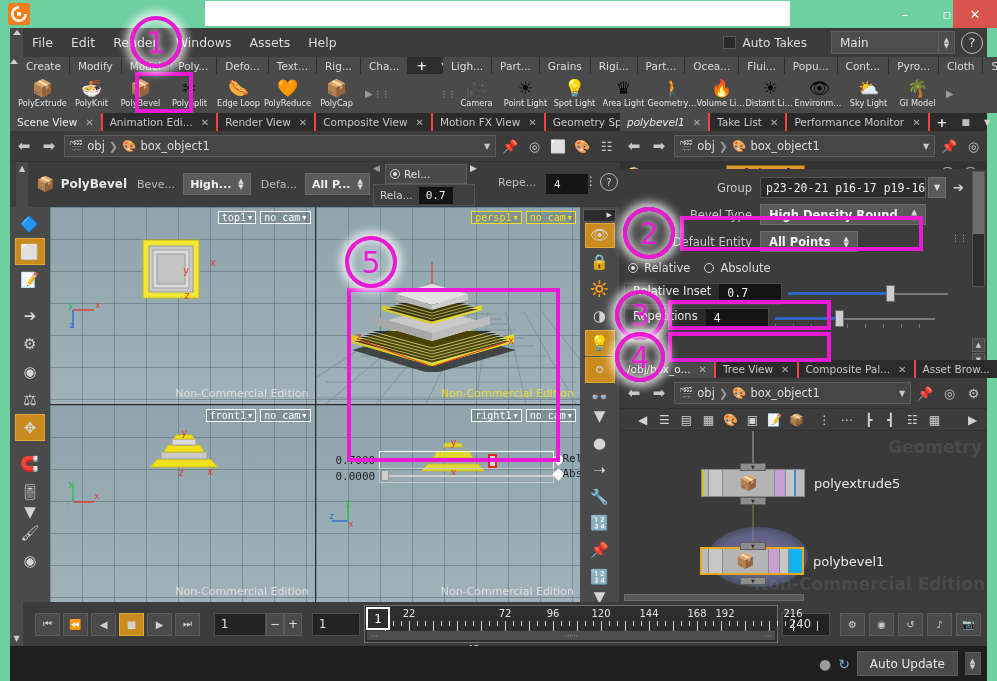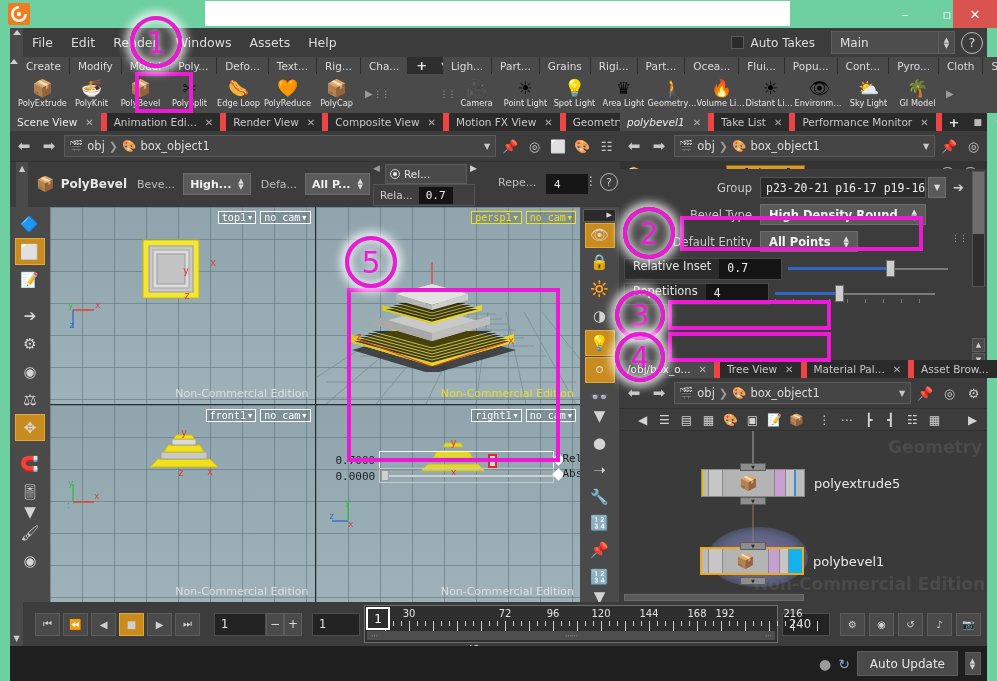--- a/index.html
+++ b/index.html
@@ -20,21 +20,21 @@
   .win-min { left:884px; }
   .win-max { left:926px; }
   .win-close { left:953px; width:44px; background:#d9534f; }
 
   
   .menubar { position:absolute; left:10px; top:28px; width:977px; height:29px; background:#3c3c3c; display:flex; align-items:center; }
   .menu-grip { width:13px; height:29px; background:#4a4a4a; display:flex; align-items:flex-start; justify-content:center; padding-top:2px; }
   .menu-grip span { border-left:4px solid transparent; border-right:4px solid transparent; border-bottom:5px solid #cfcfcf; display:block; }
   .menu-item { color:#dcdcdc; font-size:12.5px; padding:0 9px; line-height:29px; cursor:default; }
   .menu-right { margin-left:auto; display:flex; align-items:center; height:29px; padding-right:4px; }
-  .auto-takes { display:flex; align-items:center; gap:6px; color:#dcdcdc; font-size:12px; margin-right:16px; }
+  .auto-takes { display:flex; align-items:center; gap:6px; color:#dcdcdc; font-size:12px; margin-right:24px; }
   .chk { width:13px; height:13px; background:#2b2b2b; border:1px solid #5a5a5a; }
   .take-box { width:108px; height:23px; background:#4d4d4d; border:1px solid #5e5e5e; color:#e0e0e0; font-size:12px; display:flex; align-items:center; padding-left:8px; }
   .spin { width:16px; height:23px; background:#4d4d4d; border:1px solid #5e5e5e; border-left:0; display:flex; flex-direction:column; align-items:center; justify-content:center; color:#cfcfcf; font-size:7px; line-height:6px;}
   .qmark { width:22px; height:22px; border-radius:50%; border:1.5px solid #b9b9b9; color:#d5d5d5; font-size:13px; display:flex; align-items:center; justify-content:center; margin-left:6px; }
 
   
   .shelf-wrap { position:absolute; left:10px; top:57px; width:977px; height:56px; background:#fef9c3; display:flex;align-items:center; }
   .shelf-left { position:relative; width:425px; height:56px; }
   .shelf-right { position:relative; flex:1; height:56px; }
   .shelf-handle { width:13px; height:56px; background:#4a4a4a; display:flex; justify-content:center; padding-top:2px;}
@@ -46,21 +46,21 @@
   .tab-caret { color:#d0d0d0; font-size:8px; padding:0 7px; display:flex; align-items:center; }
   .iconrow { display:flex; height:39px; background:#4a4a4a; align-items:center; }
   .shelf-icon { width:49px; height:39px; display:flex; flex-direction:column; align-items:center; justify-content:center; gap:1px; }
   .shelf-icon .gl { font-size:17px; line-height:17px; }
   .shelf-icon .lbl { color:#e6e6e6; font-size:8.2px; white-space:nowrap; overflow:hidden; text-overflow:ellipsis; max-width:50px; }
   .icon-arrow { color:#9b9b9b; font-size:10px; padding:0 4px; }
   .dotgrip { width:9px; height:39px; background:#4a4a4a; display:flex; align-items:center; justify-content:center; color:#9a9a9a; font-size:9px; letter-spacing:-1px; }
 
   
   .panetabs { height:18px; background:#2b2b2b; display:flex; align-items:stretch; }
-  .panetab { background:#2b2b2b; color:#c8c8c8; font-size:10.5px; display:flex; align-items:center; padding:0 7px; gap:8px; border-right:6px solid #ef4444; white-space:nowrap; }
+  .panetab { background:#2b2b2b; color:#c8c8c8; font-size:10.5px; display:flex; align-items:center; padding:0 7px; gap:8px; border-right:2px solid #ef4444; white-space:nowrap; }
   .panetab.active { background:#4a4a4a; color:#ececec; }
   .panetab .x { color:#b0b0b0; font-size:10px; }
 
   
   .leftpane { position:absolute; left:10px; top:113px; width:610px; height:489px; background:#3c3c3c; }
   .path-bar { height:30px; background:#3c3c3c; display:flex; align-items:center; padding:0 4px; gap:5px; }
   .nav-arrow { color:#c7c7c7; font-size:15px; width:20px; text-align:center; }
   .path-field { flex:1; height:22px; background:#454545; border:1px solid #5c5c5c; display:flex; align-items:center; gap:4px; padding-left:4px; }
   .path-node { color:#dcdcdc; font-size:11.5px; display:flex; align-items:center; gap:4px; }
   .path-sep { color:#9a9a9a; font-size:11px; }
@@ -691,20 +691,30 @@
         <span class="plabel">Default Entity</span>
         <span class="pmenu" style="width:98px;">
           <span>All Points</span>
           <span class="sp">
               <span>▲</span>
               <span>▼</span>
             </span>
         </span>
       </div>
 
+      <div class="radio-row">
+        <span class="rb">
+            <span class="radio on"></span>
+            <span>Relative</span>
+          </span>
+        <span class="rb">
+            <span class="radio"></span>
+            <span>Absolute</span>
+          </span>
+      </div>
 
       <div class="slider-row" style="padding-left:4px;">
         <span class="lblbox">
           <span class="nm">Relative Inset</span>
           <span class="vl">0.7</span>
         </span>
         <span class="slider" style="width:160px;flex:none;margin-left:6px;">
           <span class="sl-track"></span>
           <span class="sl-fill" style="width:100px;"></span>
           <span class="sl-thumb" style="left:98px;"></span>
@@ -737,21 +747,21 @@
     <div class="panetabs">
       <div class="panetab active">
         <span>/obj/box_o...</span>
           <span class="x">✕</span>
       </div>
       <div class="panetab">
         <span>Tree View</span>
           <span class="x">✕</span>
       </div>
       <div class="panetab">
-        <span>Material Pal...</span>
+        <span>Composite Pal...</span>
           <span class="x">✕</span>
       </div>
       <div class="panetab">
         <span>Asset Brow...</span>
           <span class="x">✕</span>
       </div>
 
     </div>
 
     <div class="path-bar">
@@ -847,21 +857,21 @@
       <div class="tbtn">▶</div>
       <div class="tbtn">⏭</div>
     </div>
     <div class="numfield" style="width:52px;margin-left:14px;">1</div>
     <div class="stepbtn">−</div>
     <div class="stepbtn">+</div>
     <div class="numfield" style="width:48px;margin-left:10px;">1</div>
 
     <div class="timeline">
       <div class="tl-ticks">
-        <span class="tl-num" style="left:44px;">30</span>
+        <span class="tl-num" style="left:44px;">22</span>
         <span class="tl-num" style="left:108px;margin-top:36px;">48</span>
         <span class="tl-num" style="left:140px;">72</span>
         <span class="tl-num" style="left:188px;">96</span>
         <span class="tl-num" style="left:236px;">120</span>
         <span class="tl-num" style="left:284px;">144</span>
         <span class="tl-num" style="left:332px;">168</span>
         <span class="tl-num" style="left:360px;">192</span>
         <span class="tl-num" style="left:428px;">216</span>
         <span class="tl-tick" style="left:20px;height:10px;"></span>
           <span class="tl-tick" style="left:28px;height:5px;"></span>

